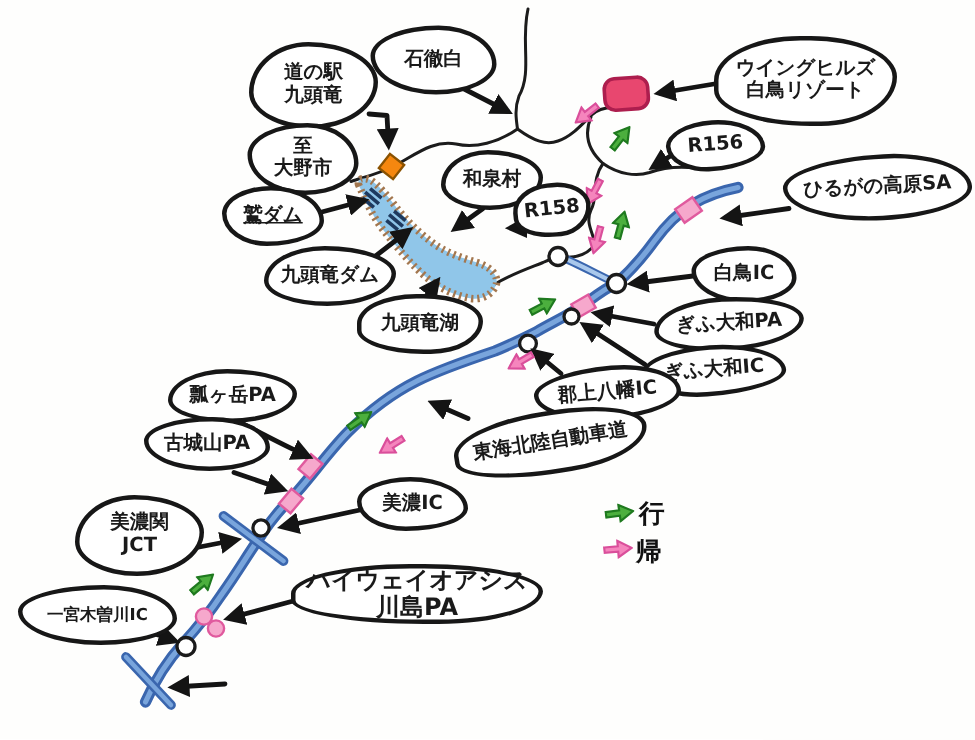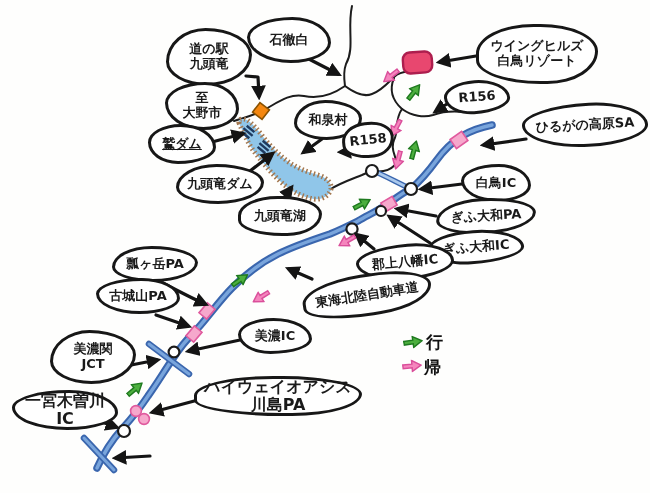--- a/index.html
+++ b/index.html
@@ -176,21 +176,21 @@
         <g transform="translate(261,297) rotate(148)">
             <use href="#blockArrow" x="-10" y="-6.5" width="20" height="13"></use>
           </g>
         <g transform="translate(412,366) rotate(-5)">
             <use href="#blockArrow" x="-10" y="-6.5" width="20" height="13"></use>
           </g>
       </g>
     </g>
   </svg>
 
-  <div class="bubble r1" style="left:166px;top:28px;width:86px;height:58px;text-align:right;">道の駅
+  <div class="bubble r1" style="left:166px;top:28px;width:86px;height:58px;">道の駅
 九頭竜</div>
   <div class="bubble r2" style="left:247px;top:17px;width:84px;height:46px;">石徹白</div>
   <div class="bubble r3" style="left:476px;top:24px;width:122px;height:60px;">ウイングヒルズ
 白鳥リゾート</div>
   <div class="bubble r4" style="left:444px;top:80px;width:66px;height:34px;transform:rotate(-4deg);">R156</div>
   <div class="bubble r2" style="left:165px;top:82px;width:74px;height:48px;">至
 大野市</div>
   <div class="bubble r1" style="left:294px;top:100px;width:68px;height:40px;">和泉村</div>
   <div class="bubble r3" style="left:342px;top:122px;width:52px;height:36px;transform:rotate(-6deg);">R158</div>
   <div class="bubble r2" style="left:522px;top:103px;width:126px;height:44px;transform:rotate(-3deg);">ひるがの高原SA</div>
@@ -201,18 +201,18 @@
   <div class="bubble r1" style="left:436px;top:198px;width:100px;height:36px;transform:rotate(-3deg);">ぎふ大和PA</div>
   <div class="bubble r4" style="left:428px;top:230px;width:96px;height:34px;transform:rotate(-4deg);">ぎふ大和IC</div>
   <div class="bubble r2" style="left:356px;top:244px;width:98px;height:36px;transform:rotate(-5deg);">郡上八幡IC</div>
   <div class="bubble r3" style="left:302px;top:274px;width:130px;height:42px;transform:rotate(-9deg);">東海北陸自動車道</div>
   <div class="bubble r1" style="left:112px;top:246px;width:86px;height:36px;">瓢ヶ岳PA</div>
   <div class="bubble r2" style="left:96px;top:278px;width:84px;height:36px;">古城山PA</div>
   <div class="bubble r1" style="left:50px;top:330px;width:86px;height:54px;">美濃関
 JCT</div>
   <div class="bubble r4" style="left:238px;top:318px;width:74px;height:36px;">美濃IC</div>
   <div class="bubble r3" style="left:194px;top:376px;width:168px;height:40px;font-size:16px;">ハイウェイオアシス川島PA</div>
-  <div class="bubble r2" style="left:12px;top:390px;width:106px;height:40px;font-size:16px;">一宮木曽川IC</div>
+  <div class="bubble r2" style="left:12px;top:390px;width:106px;height:40px;font-size:11px;">一宮木曽川IC</div>
 
   <div class="legend-label" style="left:426px;top:331px;">行</div>
   <div class="legend-label" style="left:424px;top:356px;">帰</div>
 
 </div>
 
 </body></html>

